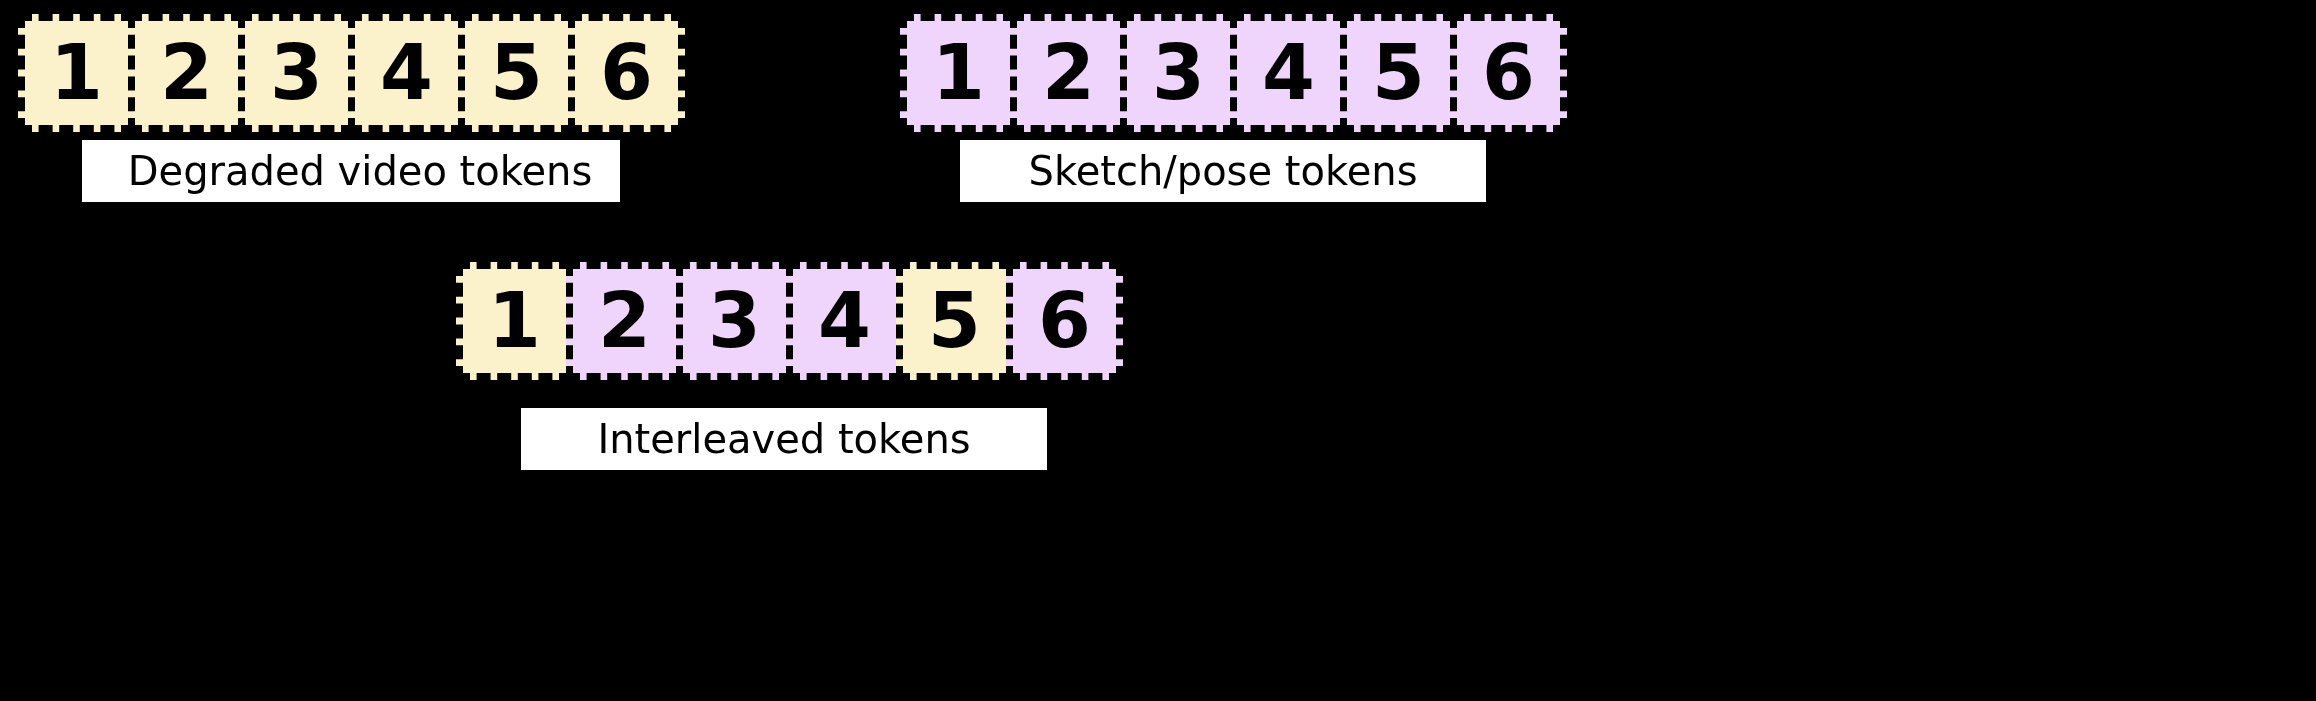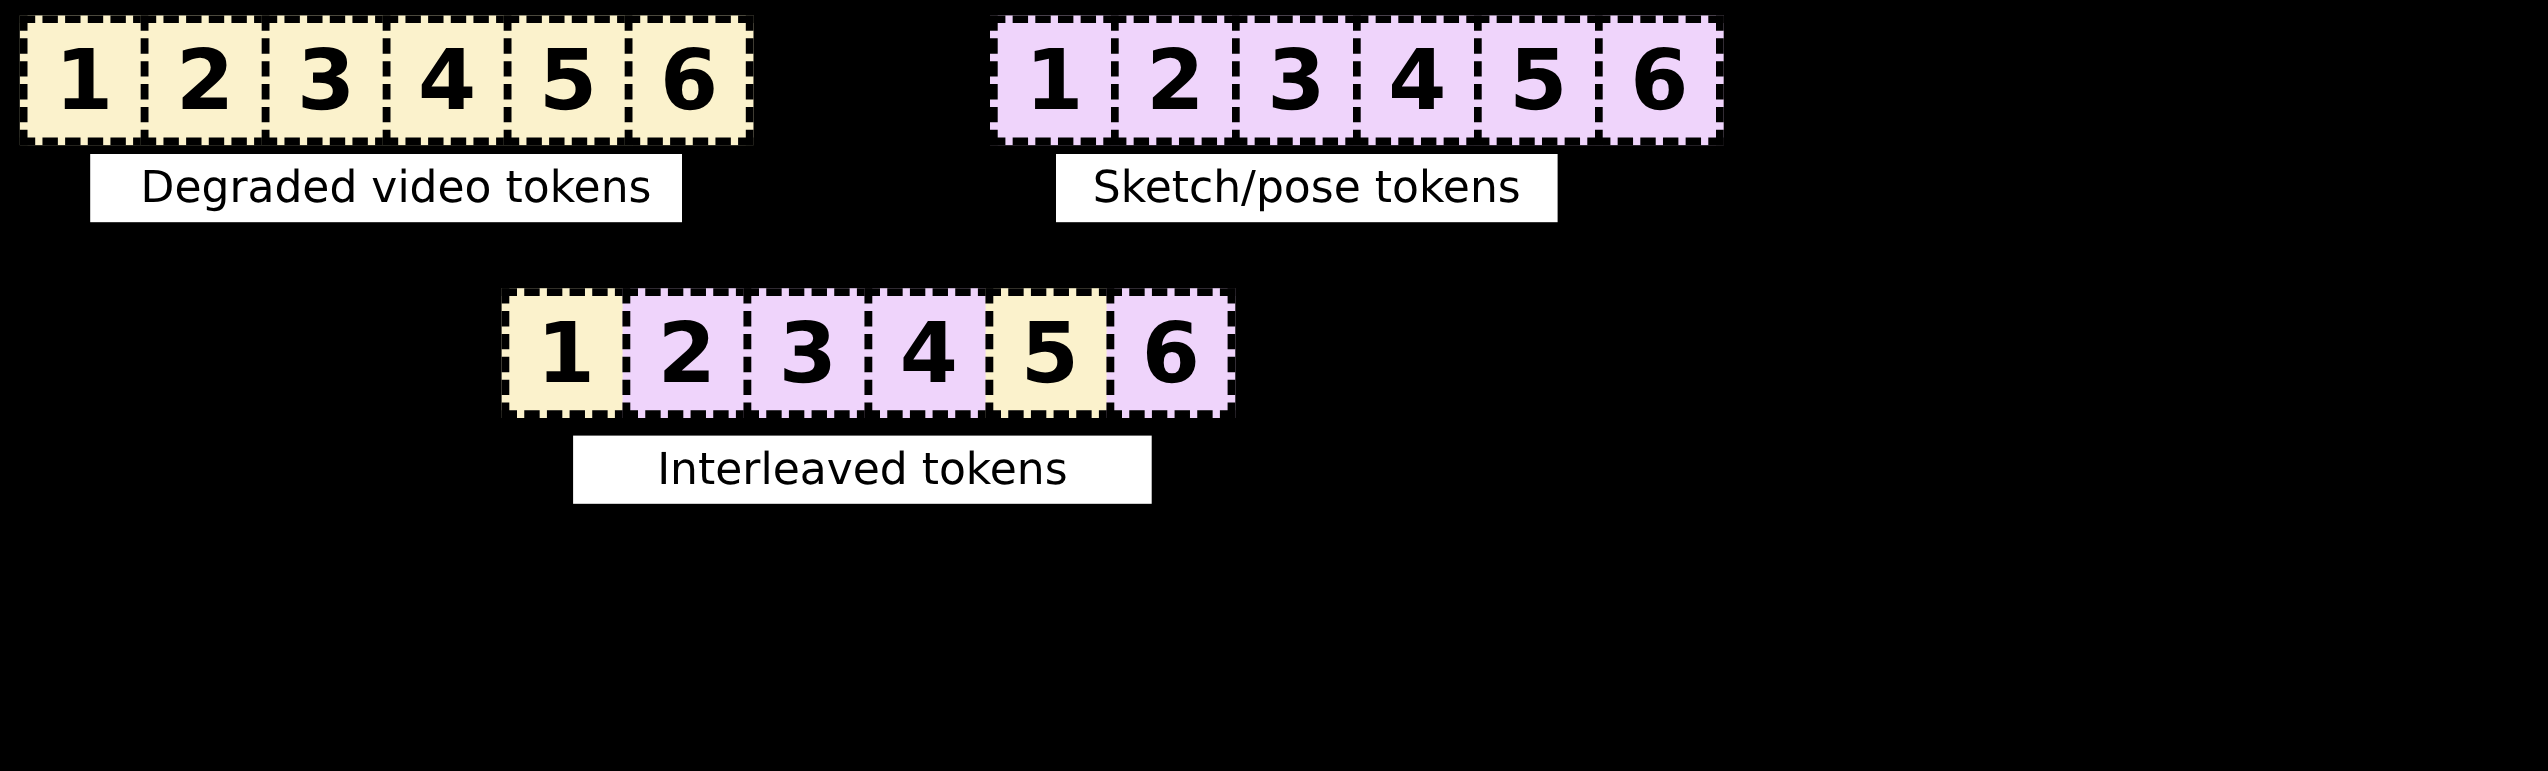--- a/index.html
+++ b/index.html
@@ -74,26 +74,26 @@
 
   <div class="token-group" id="group-sketch-pose" style="left:900px; top:14px; height:118px;">
       <div class="token-box sketch" style="width: 117px; height: 118px; font-size: 76px; margin-left: 0px;">1</div>
       <div class="token-box sketch" style="width: 117px; height: 118px; font-size: 76px; margin-left: -7px;">2</div>
       <div class="token-box sketch" style="width: 117px; height: 118px; font-size: 76px; margin-left: -7px;">3</div>
       <div class="token-box sketch" style="width: 117px; height: 118px; font-size: 76px; margin-left: -7px;">4</div>
       <div class="token-box sketch" style="width: 117px; height: 118px; font-size: 76px; margin-left: -7px;">5</div>
       <div class="token-box sketch" style="width: 117px; height: 118px; font-size: 76px; margin-left: -7px;">6</div>
     </div>
 
-  <div class="caption" style="left:960px; top:140px; width:456px; height:62px; font-size:40px;">Sketch/pose tokens</div>
+  <div class="caption" style="left:960px; top:140px; width:526px; height:62px; font-size:40px;">Sketch/pose tokens</div>
 
   <div class="token-group" id="group-interleaved" style="left:456px; top:262px; height:118px;">
       <div class="token-box video" style="width: 117px; height: 118px; font-size: 76px; margin-left: 0px;">1</div>
       <div class="token-box sketch" style="width: 117px; height: 118px; font-size: 76px; margin-left: -7px;">2</div>
       <div class="token-box sketch" style="width: 117px; height: 118px; font-size: 76px; margin-left: -7px;">3</div>
       <div class="token-box sketch" style="width: 117px; height: 118px; font-size: 76px; margin-left: -7px;">4</div>
       <div class="token-box video" style="width: 117px; height: 118px; font-size: 76px; margin-left: -7px;">5</div>
       <div class="token-box sketch" style="width: 117px; height: 118px; font-size: 76px; margin-left: -7px;">6</div>
     </div>
 
-  <div class="caption" style="left:521px; top:396px; width:526px; height:62px; font-size:40px;">Interleaved tokens</div>
+  <div class="caption" style="left:521px; top:408px; width:526px; height:62px; font-size:40px;">Interleaved tokens</div>
 
 </div>
 
 </body></html>

